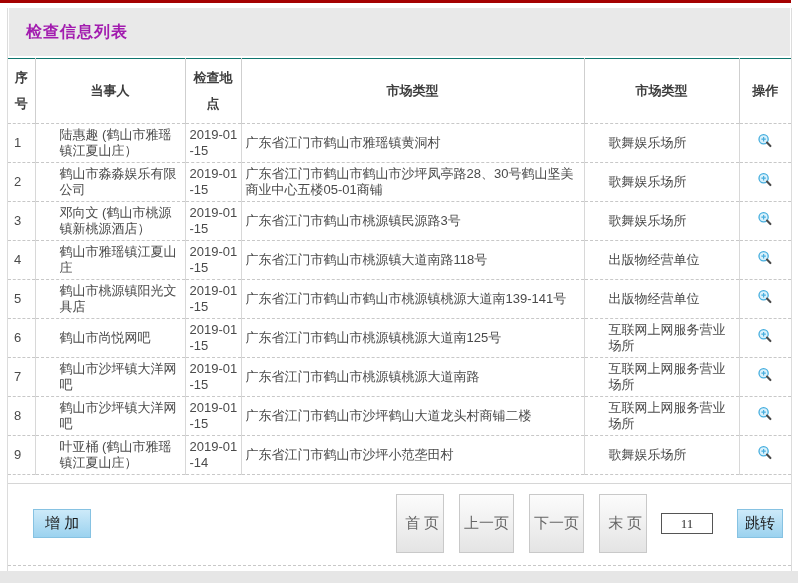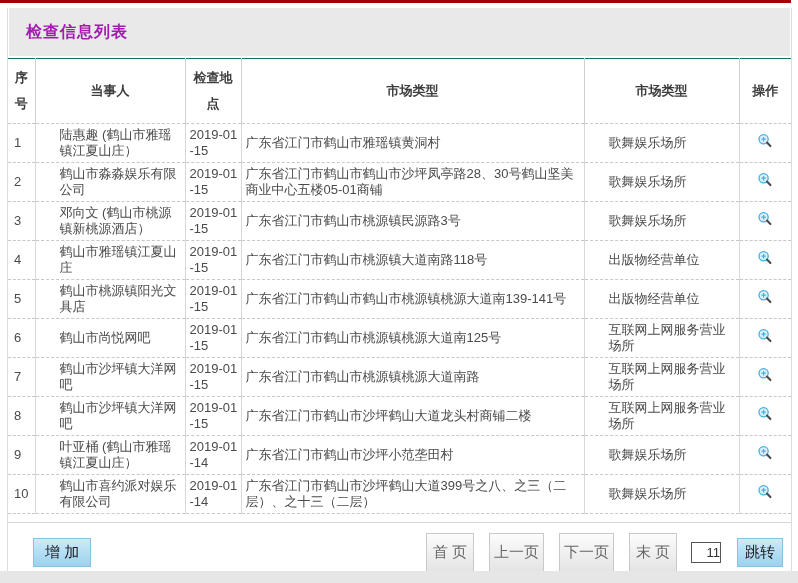--- a/index.html
+++ b/index.html
@@ -80,34 +80,35 @@
   .btn.blue {
     background: linear-gradient(#cdeaf9, #9bd2ef);
     border: 1px solid #86c2e2;
     color: #1a1a1a;
     padding: 4px 11px;
   }
   .btn.gray {
     background: linear-gradient(#fcfcfc, #e4e4e4);
     border: 1px solid #c9c9c9;
     color: #666666;
-    padding: 9px 4px;
+    padding: 19px 4px;
     min-width: 48px;
-    text-align: center;
+    text-align: right;
     margin-left: 15px;
+    font-family: Liberation Serif, serif;
   }
   .btn.gray.first { margin-left: auto; }
   .page-input {
-    width: 30px; height: 21px;
+    width: 52px; height: 21px;
     margin-left: 14px;
     border: 1px solid #555;
-    text-align: right;
-    font-size: 13px; color: #333;
-  }
-  .btn.blue.jump { margin-left: 16px; padding: 4px 7px; }
+    text-align: center;
+    font-size: 13px; color: #333; font-family: Liberation Serif, serif;
+  }
+  .btn.blue.jump { margin-left: 24px; padding: 4px 7px; }
   .summary { margin-left: 17px; margin-right: 4px; color: #444; font-size: 13px; white-space: nowrap; }
 
   .footer-strip {
     position: absolute;
     left: 0; bottom: 0;
     width: 798px; height: 12px;
     background: #e6e6e6;
   }
 </style>
 </head>
@@ -287,36 +288,20 @@
       <span class="mag">
         <svg viewBox="0 0 16 16" width="16" height="16">
           <circle cx="6.6" cy="6.2" r="4.6" fill="#d9f1fc" stroke="#47aede" stroke-width="1.3"></circle>
           <path d="M4.4 6.2 H8.8 M6.6 4 V8.4" stroke="#47aede" stroke-width="1.2" fill="none"></path>
           <path d="M10 9.6 L13.4 13.1" stroke="#4a4a4a" stroke-width="2.1" stroke-linecap="round"></path>
         </svg>
       </span>
     </td>
   </tr>
 
-  <tr>
-    <td class="c-no">10</td>
-    <td class="c-party">鹤山市喜约派对娱乐有限公司</td>
-    <td class="c-date">2019-01-14</td>
-    <td class="c-loc">广东省江门市鹤山市沙坪鹤山大道399号之八、之三（二层）、之十三（二层）</td>
-    <td class="c-market">歌舞娱乐场所</td>
-    <td class="c-op">
-      <span class="mag">
-        <svg viewBox="0 0 16 16" width="16" height="16">
-          <circle cx="6.6" cy="6.2" r="4.6" fill="#d9f1fc" stroke="#47aede" stroke-width="1.3"></circle>
-          <path d="M4.4 6.2 H8.8 M6.6 4 V8.4" stroke="#47aede" stroke-width="1.2" fill="none"></path>
-          <path d="M10 9.6 L13.4 13.1" stroke="#4a4a4a" stroke-width="2.1" stroke-linecap="round"></path>
-        </svg>
-      </span>
-    </td>
-  </tr>
 </tbody>
   </table>
 
   <div class="pagination-box">
     <div class="pagination-inner">
       <button class="btn blue">增 加</button>
       <button class="btn gray first">首 页</button>
       <button class="btn gray">上一页</button>
       <button class="btn gray">下一页</button>
       <button class="btn gray">末 页</button>

